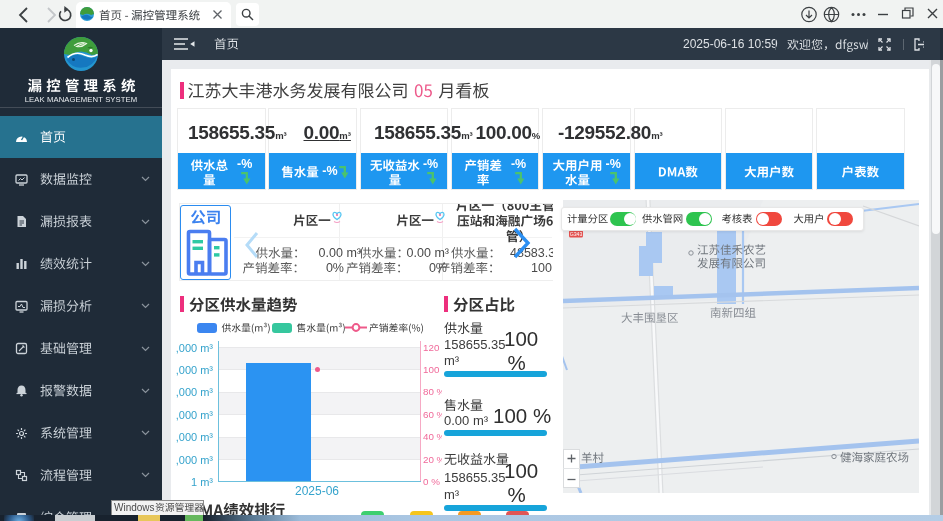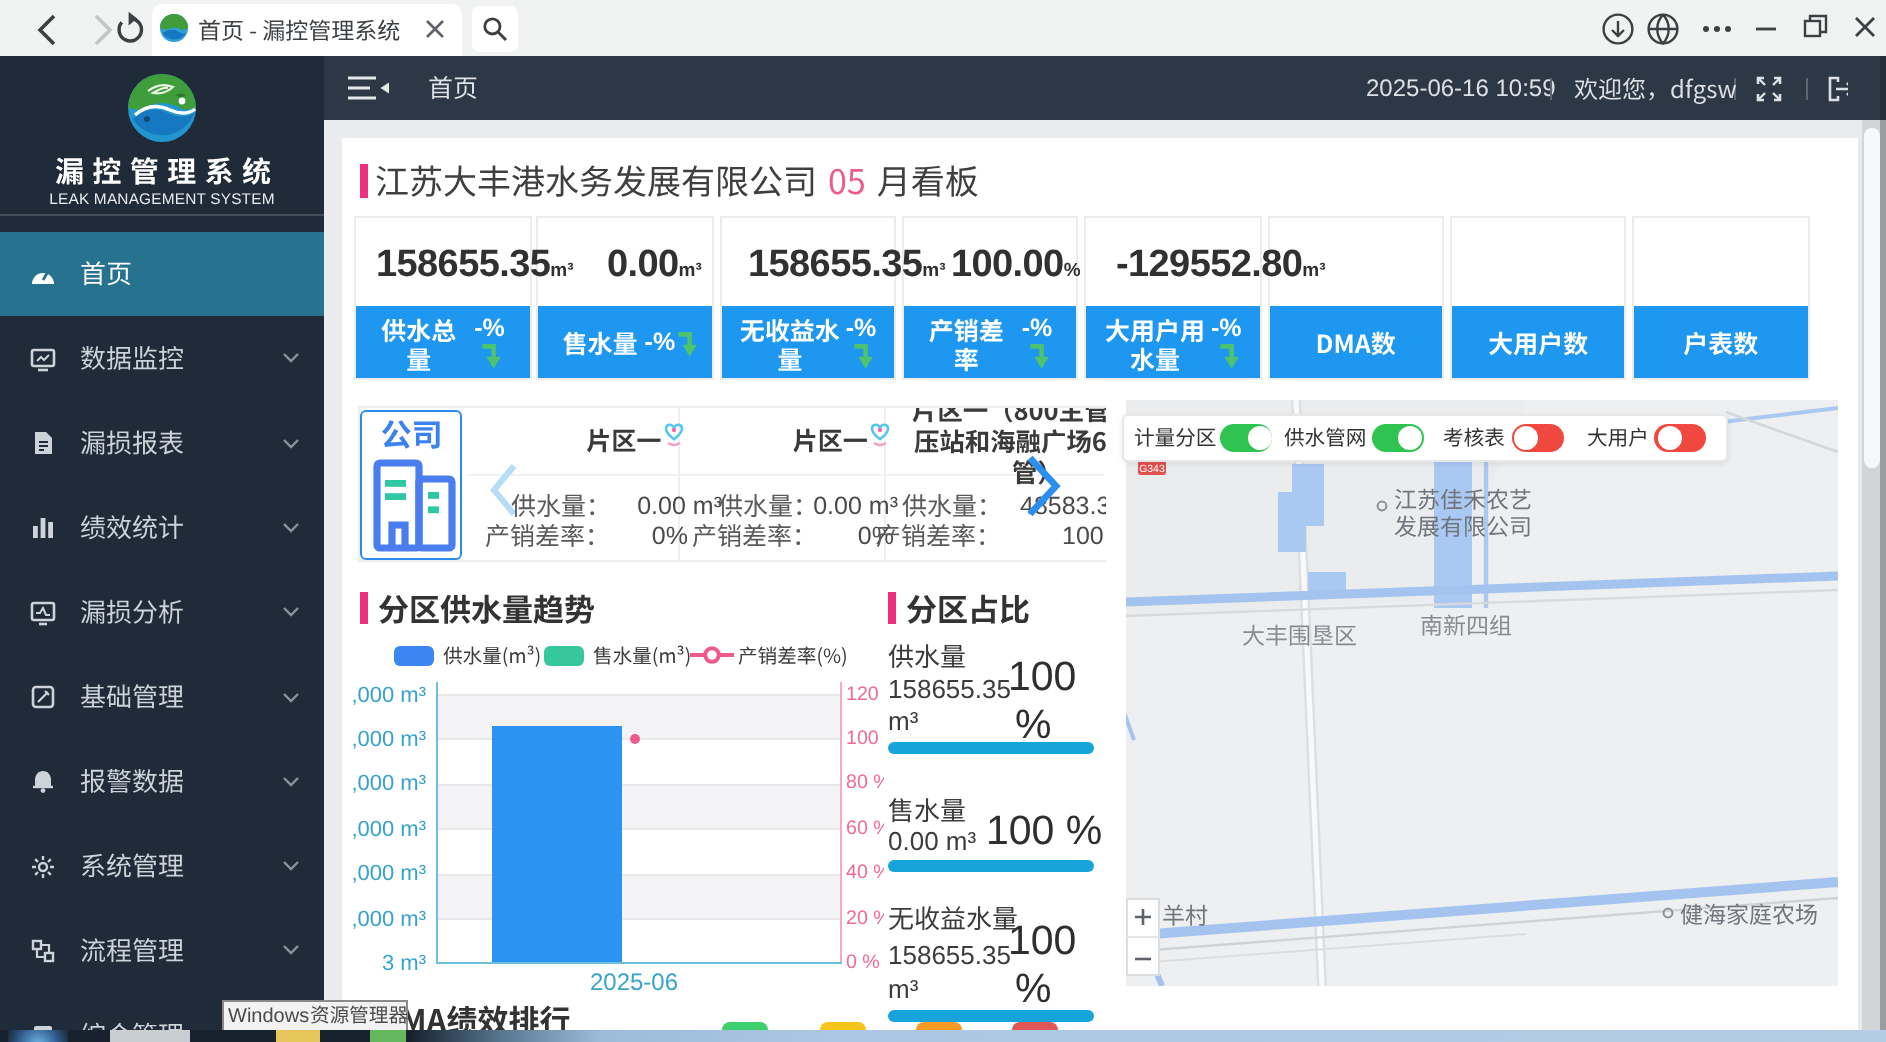--- a/index.html
+++ b/index.html
@@ -311,21 +311,21 @@
 <div class="abs" style="left:177.0px;top:108px;width:88.6px;height:82px;border:1px solid #ececec;background:#fff;"></div>
 <div class="abs" style="left:178.0px;top:153px;width:86.6px;height:36px;background:#1e97f0;"></div>
 <div class="abs" style="left:188.0px;top:122px;width:200px;height:22px;font-size:19px;font-weight:bold;color:#303133;letter-spacing:-0.3px;z-index:3;">158655.35<span style="font-size:9.5px;font-weight:bold;letter-spacing:0;">m³</span></div>
 <div class="abs" style="left:237.1px;top:156.5px;width:30px;height:14px;color:#fff;font-size:12.5px;font-weight:bold;">-%</div>
 <svg class="abs" style="left:240.05px;top:171px" width="11" height="14" viewBox="0 0 11 14">
     <path d="M1.2 2.2 H6.8 V8" stroke="#4cc36c" stroke-width="2.3" fill="none"></path>
     <path d="M3.2 7.4 H10.4 L6.8 13.4 Z" fill="#4cc36c"></path>
   </svg>
 <div class="abs" style="left:268.3px;top:108px;width:88.6px;height:82px;border:1px solid #ececec;background:#fff;"></div>
 <div class="abs" style="left:269.3px;top:153px;width:86.6px;height:36px;background:#1e97f0;"></div>
-<div class="abs" style="left:303.5px;top:122px;width:200px;height:22px;font-size:19px;font-weight:bold;color:#303133;letter-spacing:-0.3px;z-index:3;">0.00<span style="font-size:9.5px;font-weight:bold;letter-spacing:0;">m³</span></div>
+<div class="abs" style="left:303.5px;top:122px;width:200px;height:22px;font-size:19px;font-weight:bold;color:#303133;letter-spacing:-0.3px;z-index:3;text-decoration:underline;">0.00<span style="font-size:9.5px;font-weight:bold;letter-spacing:0;">m³</span></div>
 <div class="abs" style="left:322.3px;top:163.5px;width:30px;height:14px;color:#fff;font-size:12.5px;font-weight:bold;">-%</div>
 <svg class="abs" style="left:338.3px;top:164.5px" width="11" height="14" viewBox="0 0 11 14">
     <path d="M1.2 2.2 H6.8 V8" stroke="#4cc36c" stroke-width="2.3" fill="none"></path>
     <path d="M3.2 7.4 H10.4 L6.8 13.4 Z" fill="#4cc36c"></path>
   </svg>
 <div class="abs" style="left:359.6px;top:108px;width:88.6px;height:82px;border:1px solid #ececec;background:#fff;"></div>
 <div class="abs" style="left:360.6px;top:153px;width:86.6px;height:36px;background:#1e97f0;"></div>
 <div class="abs" style="left:374.0px;top:122px;width:200px;height:22px;font-size:19px;font-weight:bold;color:#303133;letter-spacing:-0.3px;z-index:3;">158655.35<span style="font-size:9.5px;font-weight:bold;letter-spacing:0;">m³</span></div>
 <div class="abs" style="left:422.9px;top:156.5px;width:30px;height:14px;color:#fff;font-size:12.5px;font-weight:bold;">-%</div>
 <svg class="abs" style="left:425.90000000000003px;top:171px" width="11" height="14" viewBox="0 0 11 14">
@@ -443,21 +443,21 @@
 <div class="abs" style="left:420px;top:341px;width:1px;height:141px;background:#f6a9c4;"></div>
 <div class="abs" style="left:218px;top:481.4px;width:203px;height:1px;background:#6cc0dd;"></div>
 <div class="abs" style="left:246px;top:363px;width:65px;height:118px;background:#2b93f2;"></div>
 <div class="abs" style="left:314.5px;top:366.5px;width:5px;height:5px;border-radius:50%;background:#ee5a8a;"></div>
 <div class="abs" style="left:148px;top:341.5px;width:65px;height:12px;color:#35a3cc;font-size:11px;text-align:right;">,000 m³</div>
 <div class="abs" style="left:148px;top:363.9px;width:65px;height:12px;color:#35a3cc;font-size:11px;text-align:right;">,000 m³</div>
 <div class="abs" style="left:148px;top:386.3px;width:65px;height:12px;color:#35a3cc;font-size:11px;text-align:right;">,000 m³</div>
 <div class="abs" style="left:148px;top:408.7px;width:65px;height:12px;color:#35a3cc;font-size:11px;text-align:right;">,000 m³</div>
 <div class="abs" style="left:148px;top:431.1px;width:65px;height:12px;color:#35a3cc;font-size:11px;text-align:right;">,000 m³</div>
 <div class="abs" style="left:148px;top:453.5px;width:65px;height:12px;color:#35a3cc;font-size:11px;text-align:right;">,000 m³</div>
-<div class="abs" style="left:148px;top:475.9px;width:65px;height:12px;color:#35a3cc;font-size:11px;text-align:right;">3 m³</div>
+<div class="abs" style="left:148px;top:475.9px;width:65px;height:12px;color:#35a3cc;font-size:11px;text-align:right;">1 m³</div>
 <div class="abs" style="left:423px;top:335px;width:18.5px;height:160px;overflow:hidden;">
     <div class="abs" style="left:0;top:6.5px;width:40px;color:#f06a9a;font-size:9.8px;">120 %</div>
     <div class="abs" style="left:0;top:28.9px;width:40px;color:#f06a9a;font-size:9.8px;">100 %</div>
     <div class="abs" style="left:0;top:51.3px;width:40px;color:#f06a9a;font-size:9.8px;">80 %</div>
     <div class="abs" style="left:0;top:73.7px;width:40px;color:#f06a9a;font-size:9.8px;">60 %</div>
     <div class="abs" style="left:0;top:96.1px;width:40px;color:#f06a9a;font-size:9.8px;">40 %</div>
     <div class="abs" style="left:0;top:118.5px;width:40px;color:#f06a9a;font-size:9.8px;">20 %</div>
     <div class="abs" style="left:0;top:140.9px;width:40px;color:#f06a9a;font-size:9.8px;">0 %</div>
   </div>
 <div class="abs" style="left:285px;top:484px;width:64px;height:14px;color:#35a3cc;font-size:12px;text-align:center;">2025-06</div>

